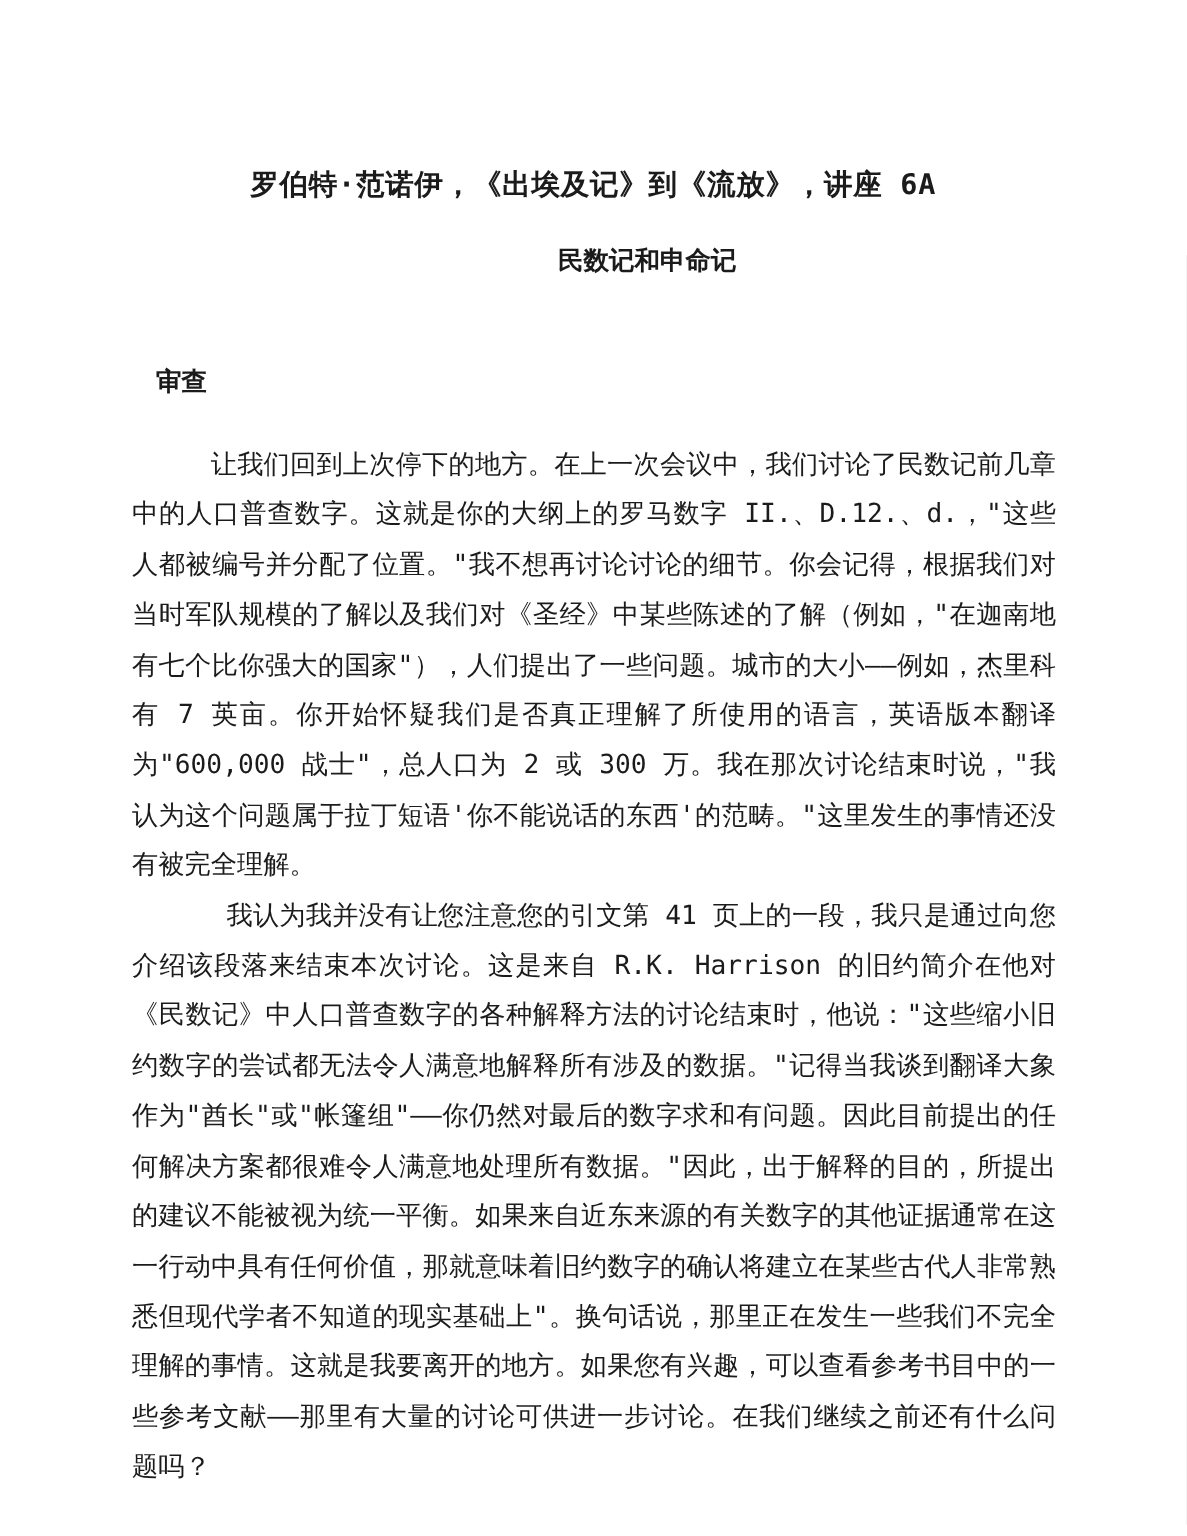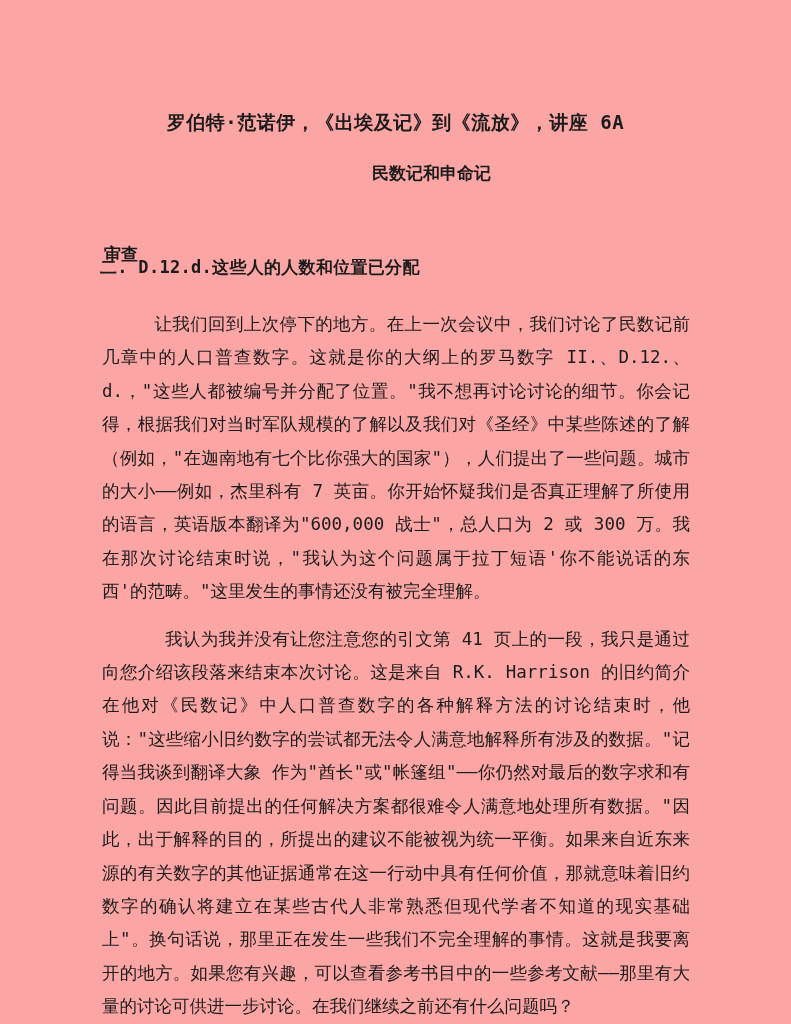--- a/index.html
+++ b/index.html
@@ -5,21 +5,21 @@
   html, body {
     margin: 0;
     padding: 0;
     background: #e9e9e9;
   }
   .page {
     position: relative;
     width: 791px;
     height: 1024px;
     margin: 0 auto;
-    background: #fca5a5;
+    background: #ffffff;
     color: #1b1b1b;
     font-family: "DejaVu Sans Mono", "DejaVu Sans", "Liberation Sans", sans-serif;
     overflow: hidden;
   }
   .title {
     position: absolute;
     top: 110px;
     left: 0;
     width: 100%;
     text-align: center;
@@ -59,34 +59,33 @@
     position: absolute;
     top: 294px;
     left: 88px;
     width: 616px;
     font-size: 17.5px;
     line-height: 33.4px;
     text-align: justify;
     text-justify: inter-ideograph;
   }
   .para {
-    margin: 14px;
+    margin: 0;
     text-indent: 3em;
   }
   .para:nth-child(2) {
     text-indent: 3.6em;
   }
   .italic {
   }
 </style>
 </head>
 <body>
 
 <div class="page">
   <div class="title">罗伯特·范诺伊，《出埃及记》到《流放》，讲座 6A</div>
   <div class="subtitle">民数记和申命记</div>
   <div class="review-heading">审查</div>
-  <div class="outline-item">二. D.12.d.这些人的人数和位置已分配</div>
   <div class="body-text">
       <p class="para"><span>让我们回到上次停下的地方。在上一次会议中，我们讨论了民数记前几章中的人口普查数字。这就是你的大纲上的罗马数字 II.、D.12.、d.，"这些人都被编号并分配了位置。"我不想再讨论讨论的细节。你会记得，根据我们对当时军队规模的了解以及我们对《圣经》中某些陈述的了解（例如，"在迦南地有七个比你强大的国家"），人们提出了一些问题。城市的大小——例如，杰里科有 7 英亩。你开始怀疑我们是否真正理解了所使用的语言，英语版本翻译为"600,000 战士"，总人口为 2 或 300 万。我在那次讨论结束时说，"我认为这个问题属于拉丁短语'你不能说话的东西'的范畴。"这里发生的事情还没有被完全理解。</span></p>
       <p class="para"><span>我认为我并没有让您注意您的引文第 41 页上的一段，我只是通过向您介绍该段落来结束本次讨论。这是来自 R.K. Harrison 的</span><span class="italic">旧约简介</span><span>在他对《民数记》中人口普查数字的各种解释方法的讨论结束时，他说："这些缩小旧约数字的尝试都无法令人满意地解释所有涉及的数据。"记得当我谈到翻译</span><span class="italic">大象</span><span> 作为"酋长"或"帐篷组"——你仍然对最后的数字求和有问题。因此目前提出的任何解决方案都很难令人满意地处理所有数据。"因此，出于解释的目的，所提出的建议不能被视为统一平衡。如果来自近东来源的有关数字的其他证据通常在这一行动中具有任何价值，那就意味着旧约数字的确认将建立在某些古代人非常熟悉但现代学者不知道的现实基础上"。换句话说，那里正在发生一些我们不完全理解的事情。这就是我要离开的地方。如果您有兴趣，可以查看参考书目中的一些参考文献——那里有大量的讨论可供进一步讨论。在我们继续之前还有什么问题吗？</span></p>
     </div>
 </div>
 
 </body></html>

